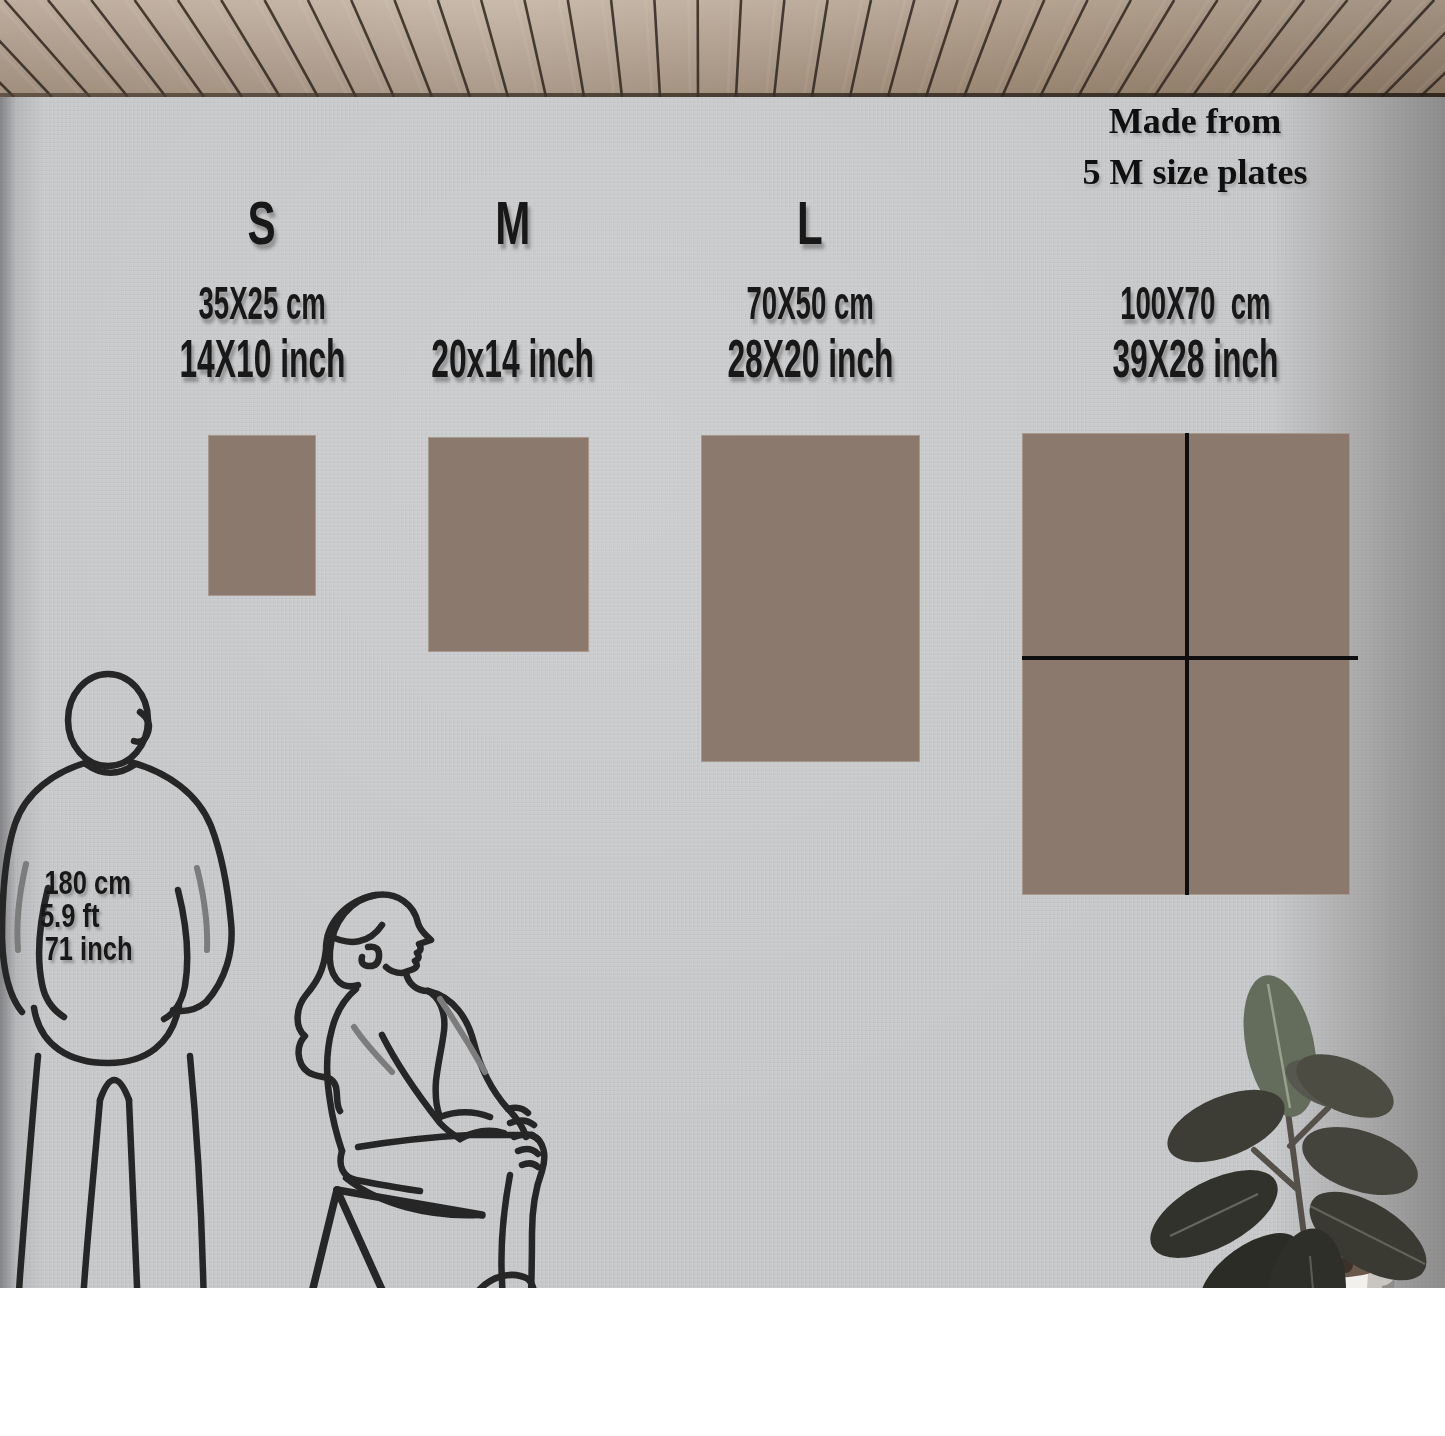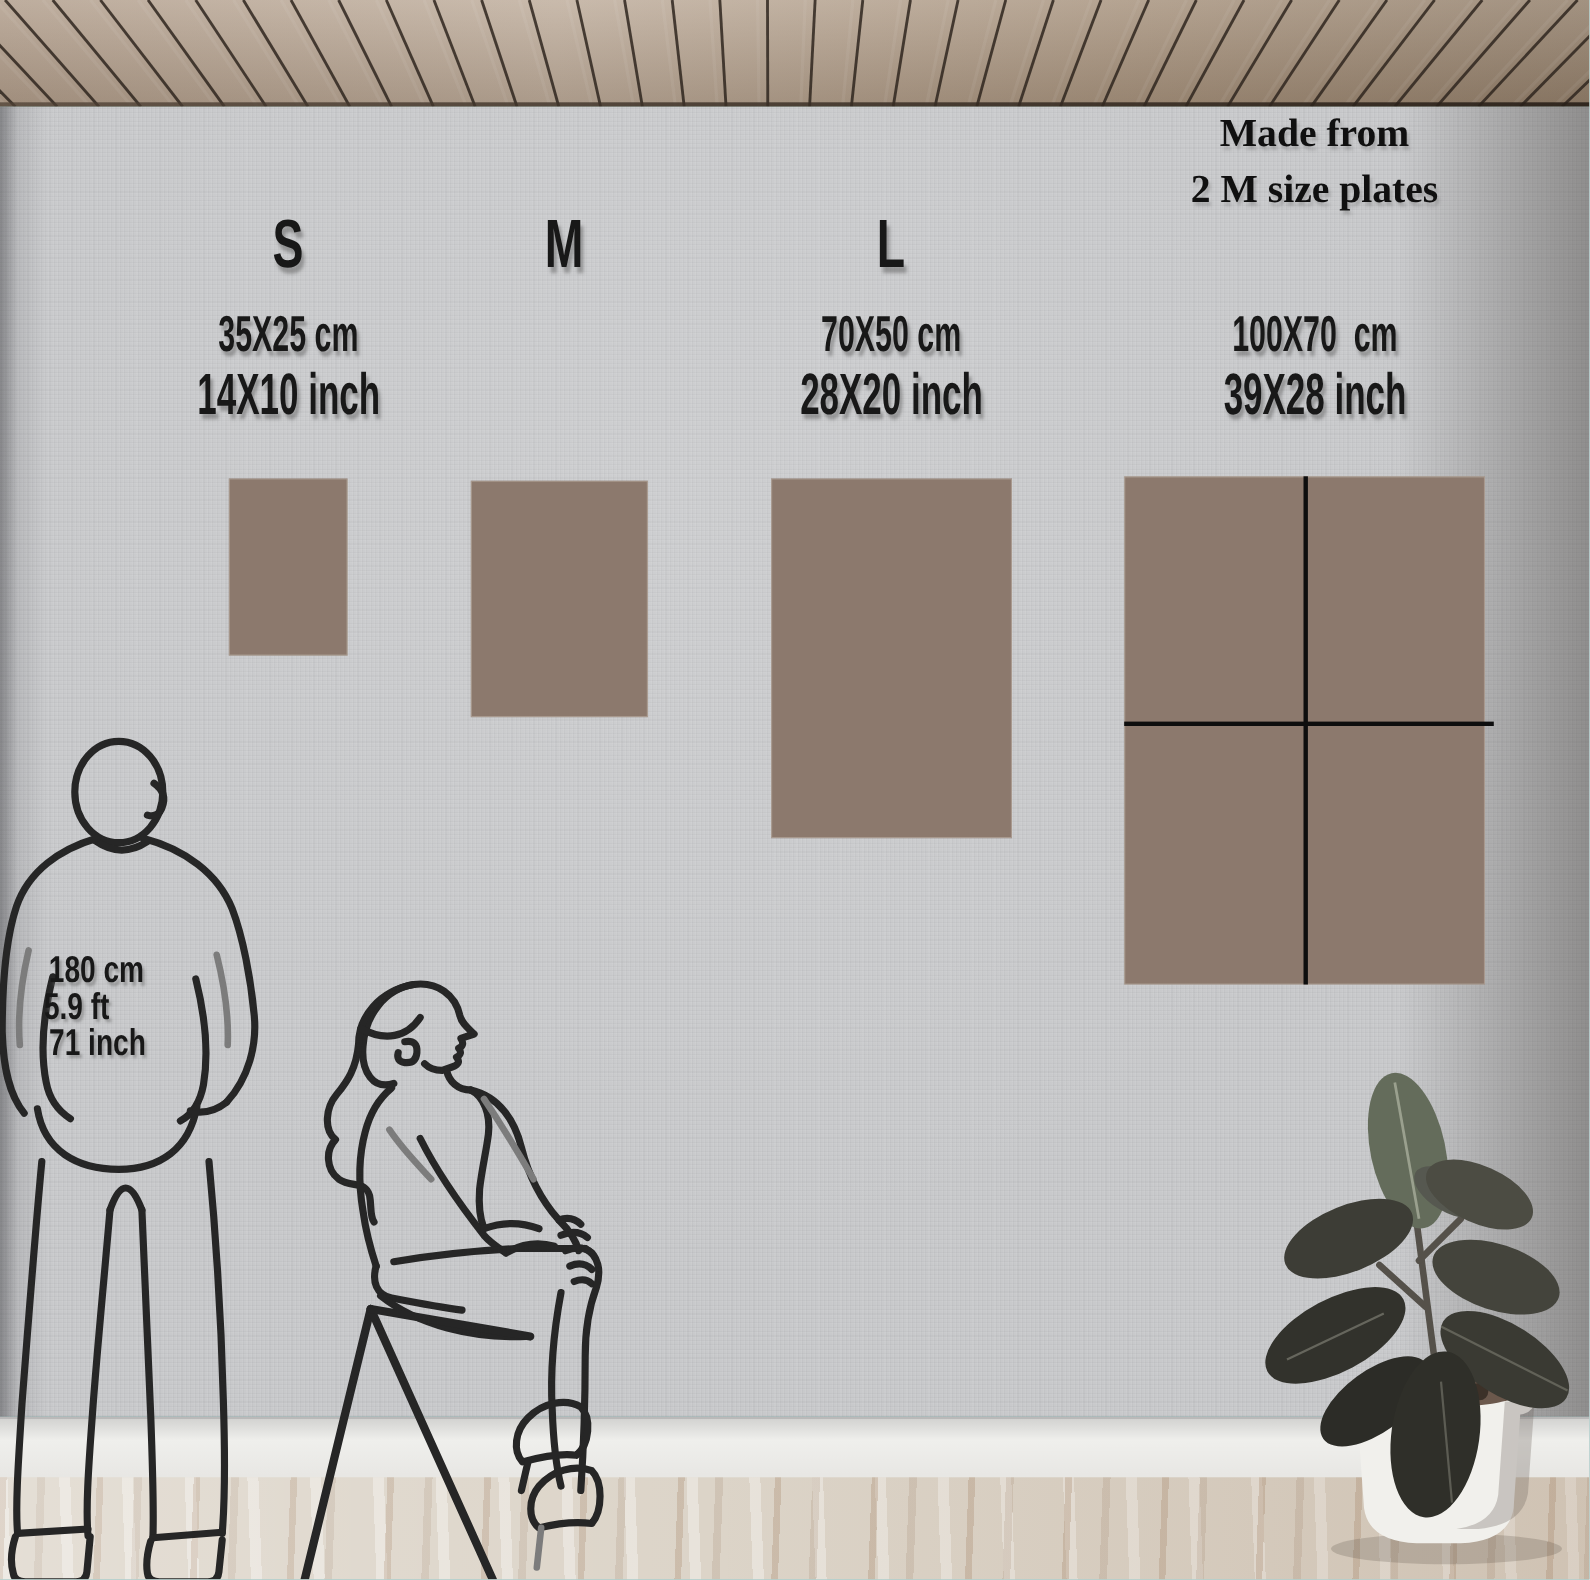--- a/index.html
+++ b/index.html
@@ -1,18 +1,18 @@
 <!DOCTYPE html>
 <html><head>
 <meta charset="utf-8">
 <style>
   html,body{margin:0;padding:0;background:#ffffff;}
   #scene{
-    position:relative;width:1445px;height:1436px;overflow:hidden;
-    background:#0f766e;font-family:"Liberation Sans",sans-serif;color:#1b1b1b;
+    position:relative;width:1445px;height:1288px;overflow:hidden;
+    background:#f0abfc;font-family:"Liberation Sans",sans-serif;color:#1b1b1b;
   }
   
   #ceiling{position:absolute;top:0;left:0;width:1445px;height:97px;overflow:hidden;
     background:linear-gradient(to right,#b3a08e,#c0af9e 35%,#a8947f 72%,#93806c 100%);}
   #ceiling-tone{position:absolute;inset:0;background:linear-gradient(to bottom,rgba(255,255,255,0.14),rgba(70,55,42,0.18));}
   #ceiling-slats{position:absolute;top:0;left:0;}
   #ceiling-edge{position:absolute;top:93px;left:0;width:1445px;height:4px;
     background:linear-gradient(to right,rgba(78,64,52,0.75),rgba(40,31,24,0.9));}
   
   #wall{position:absolute;top:97px;left:0;width:1445px;height:1191px;
@@ -165,30 +165,31 @@
   <div class="panel" id="panel-s"></div>
   <div class="panel" id="panel-m"></div>
   <div class="panel" id="panel-l"></div>
   <div class="panel" id="panel-xl">
     <div id="xl-vline"></div>
     <div id="xl-hline"></div>
   </div>
 
   <div id="xl-note">
     <div>Made from</div>
-    <div>2 M size plates</div>
+    <div>5 M size plates</div>
   </div>
 
   <div class="size-col shadowtxt" id="col-s">
     <div class="line-letter"><span class="cnd">S</span></div>
     <div class="line-cm"><span class="cnd">35X25 cm</span></div>
     <div class="line-inch"><span class="cnd">14X10 inch</span></div>
   </div>
   <div class="size-col shadowtxt" id="col-m">
     <div class="line-letter"><span class="cnd">M</span></div>
+    <div class="line-inch"><span class="cnd">20x14 inch</span></div>
   </div>
   <div class="size-col shadowtxt" id="col-l">
     <div class="line-letter"><span class="cnd">L</span></div>
     <div class="line-cm"><span class="cnd">70X50 cm</span></div>
     <div class="line-inch"><span class="cnd">28X20 inch</span></div>
   </div>
   <div class="size-col shadowtxt" id="col-xl">
     <div class="line-cm"><span class="cnd">100X70  cm</span></div>
     <div class="line-inch"><span class="cnd">39X28 inch</span></div>
   </div>

